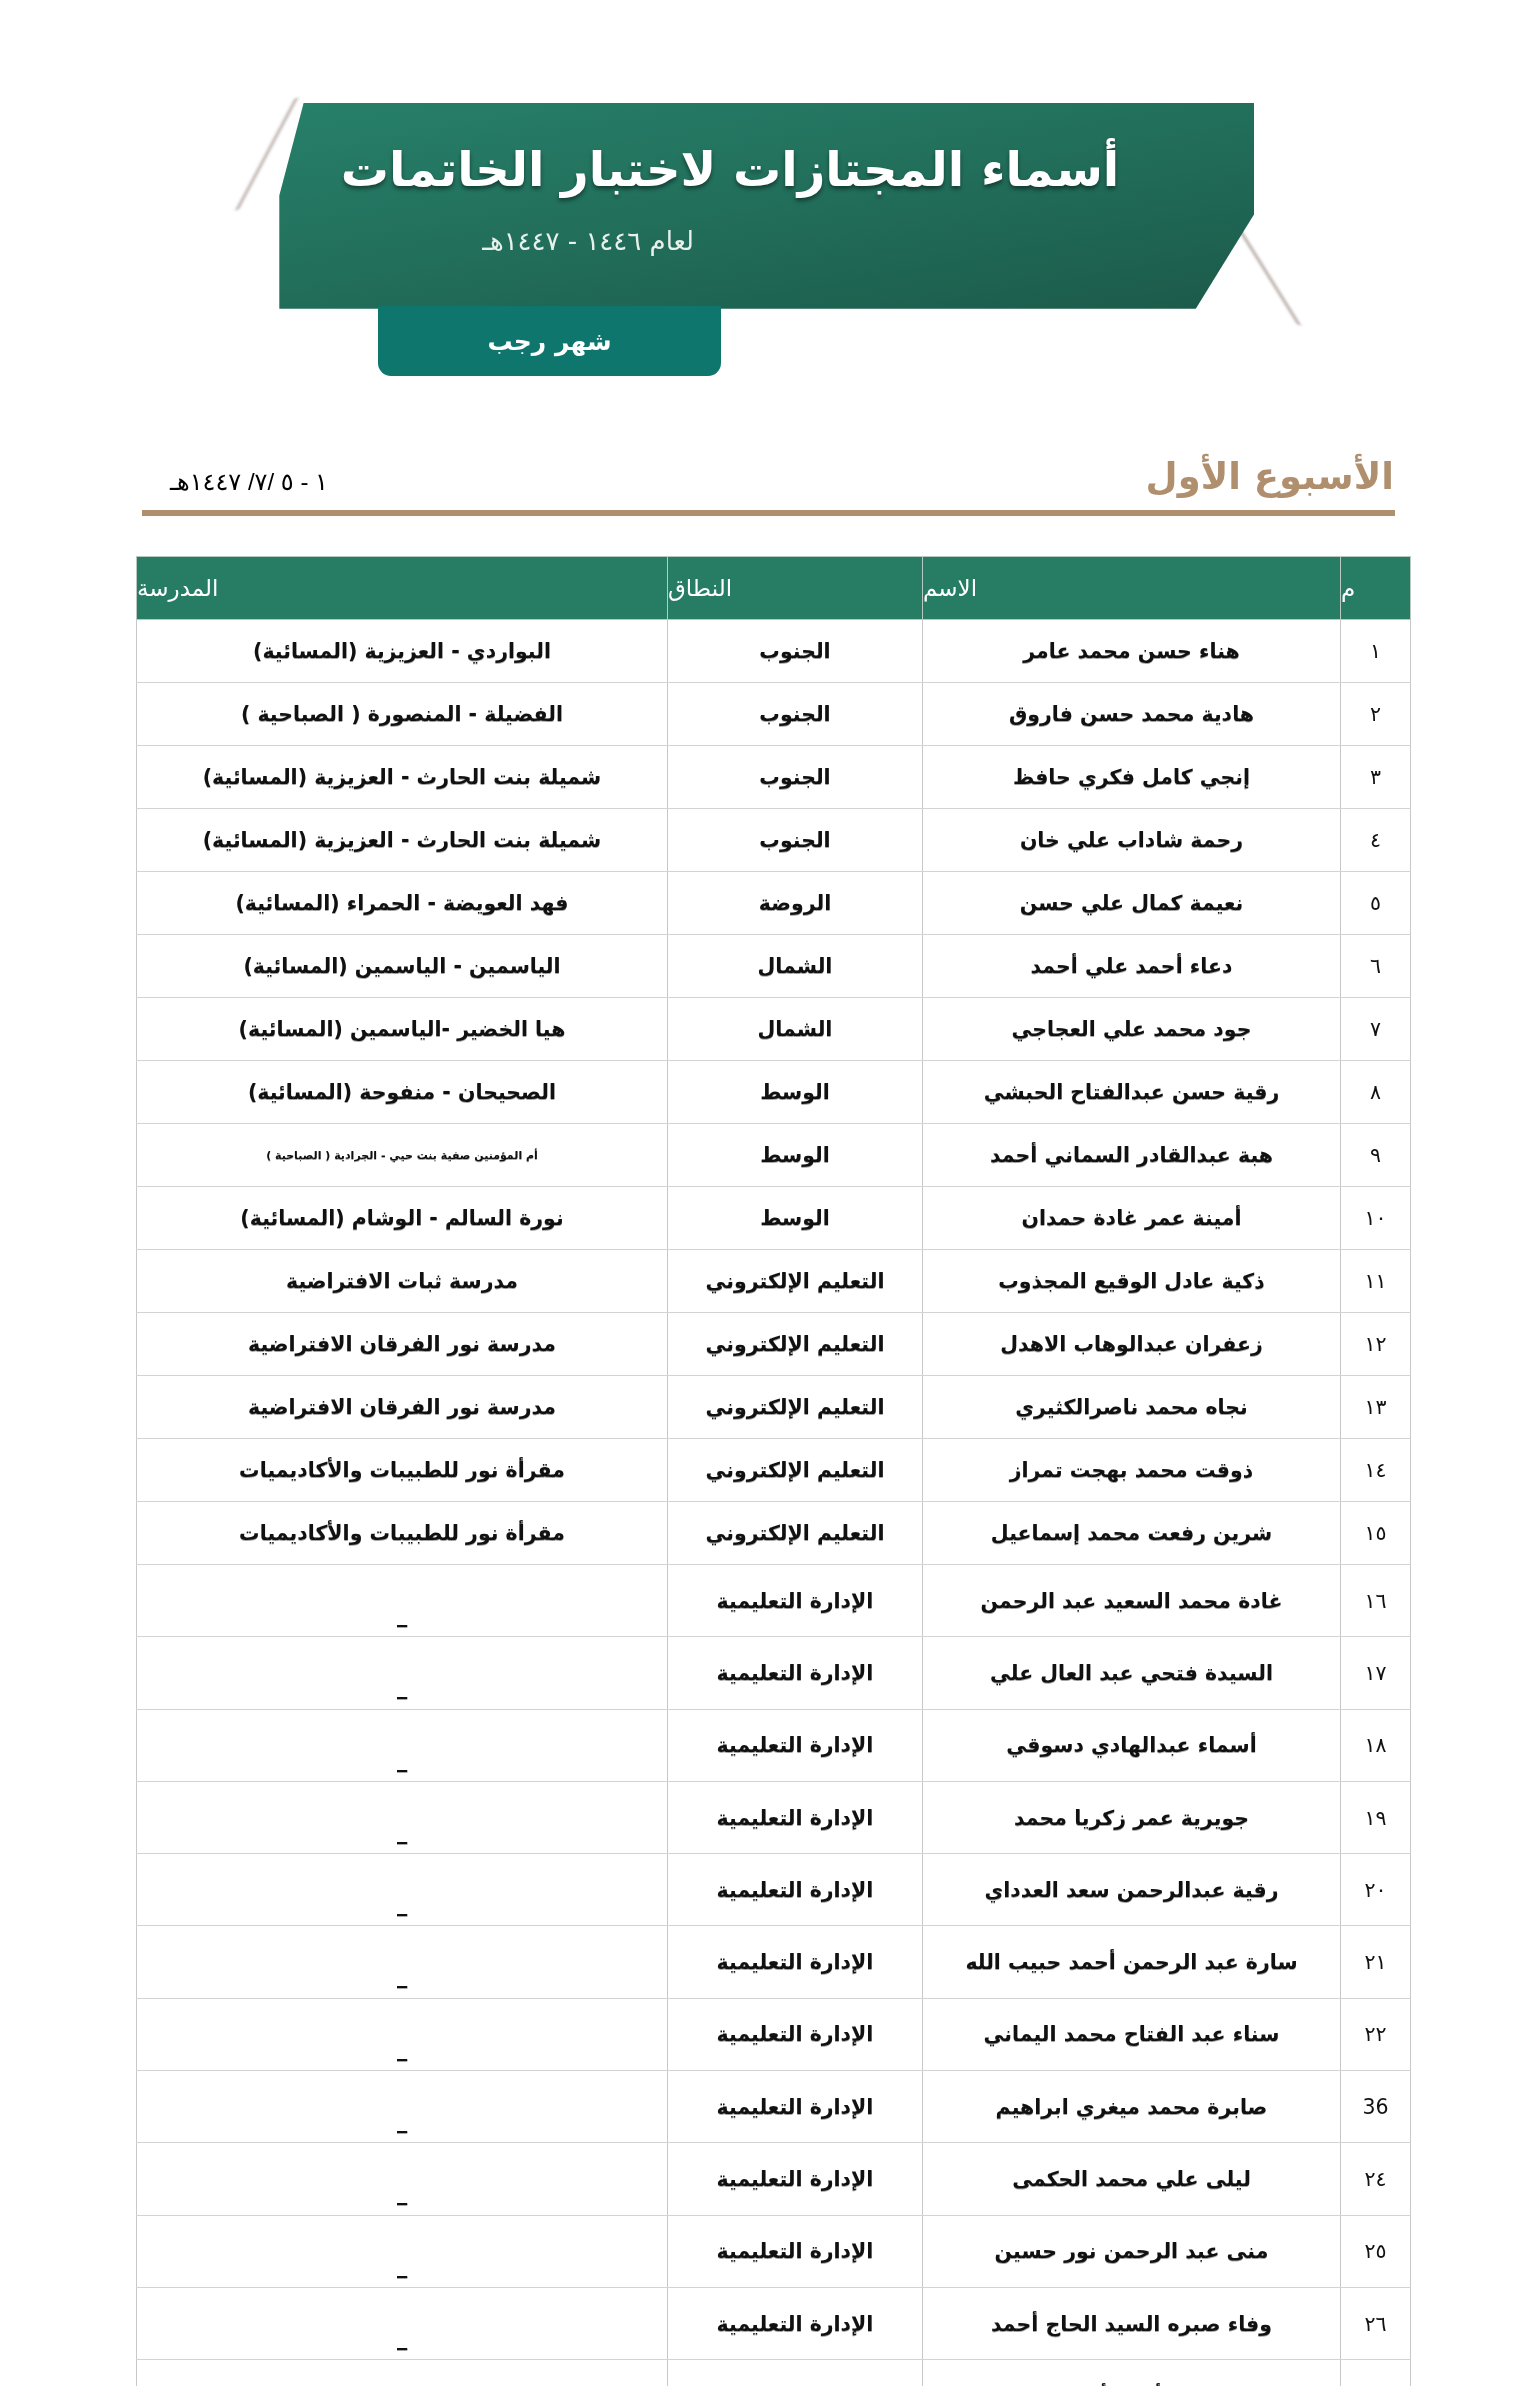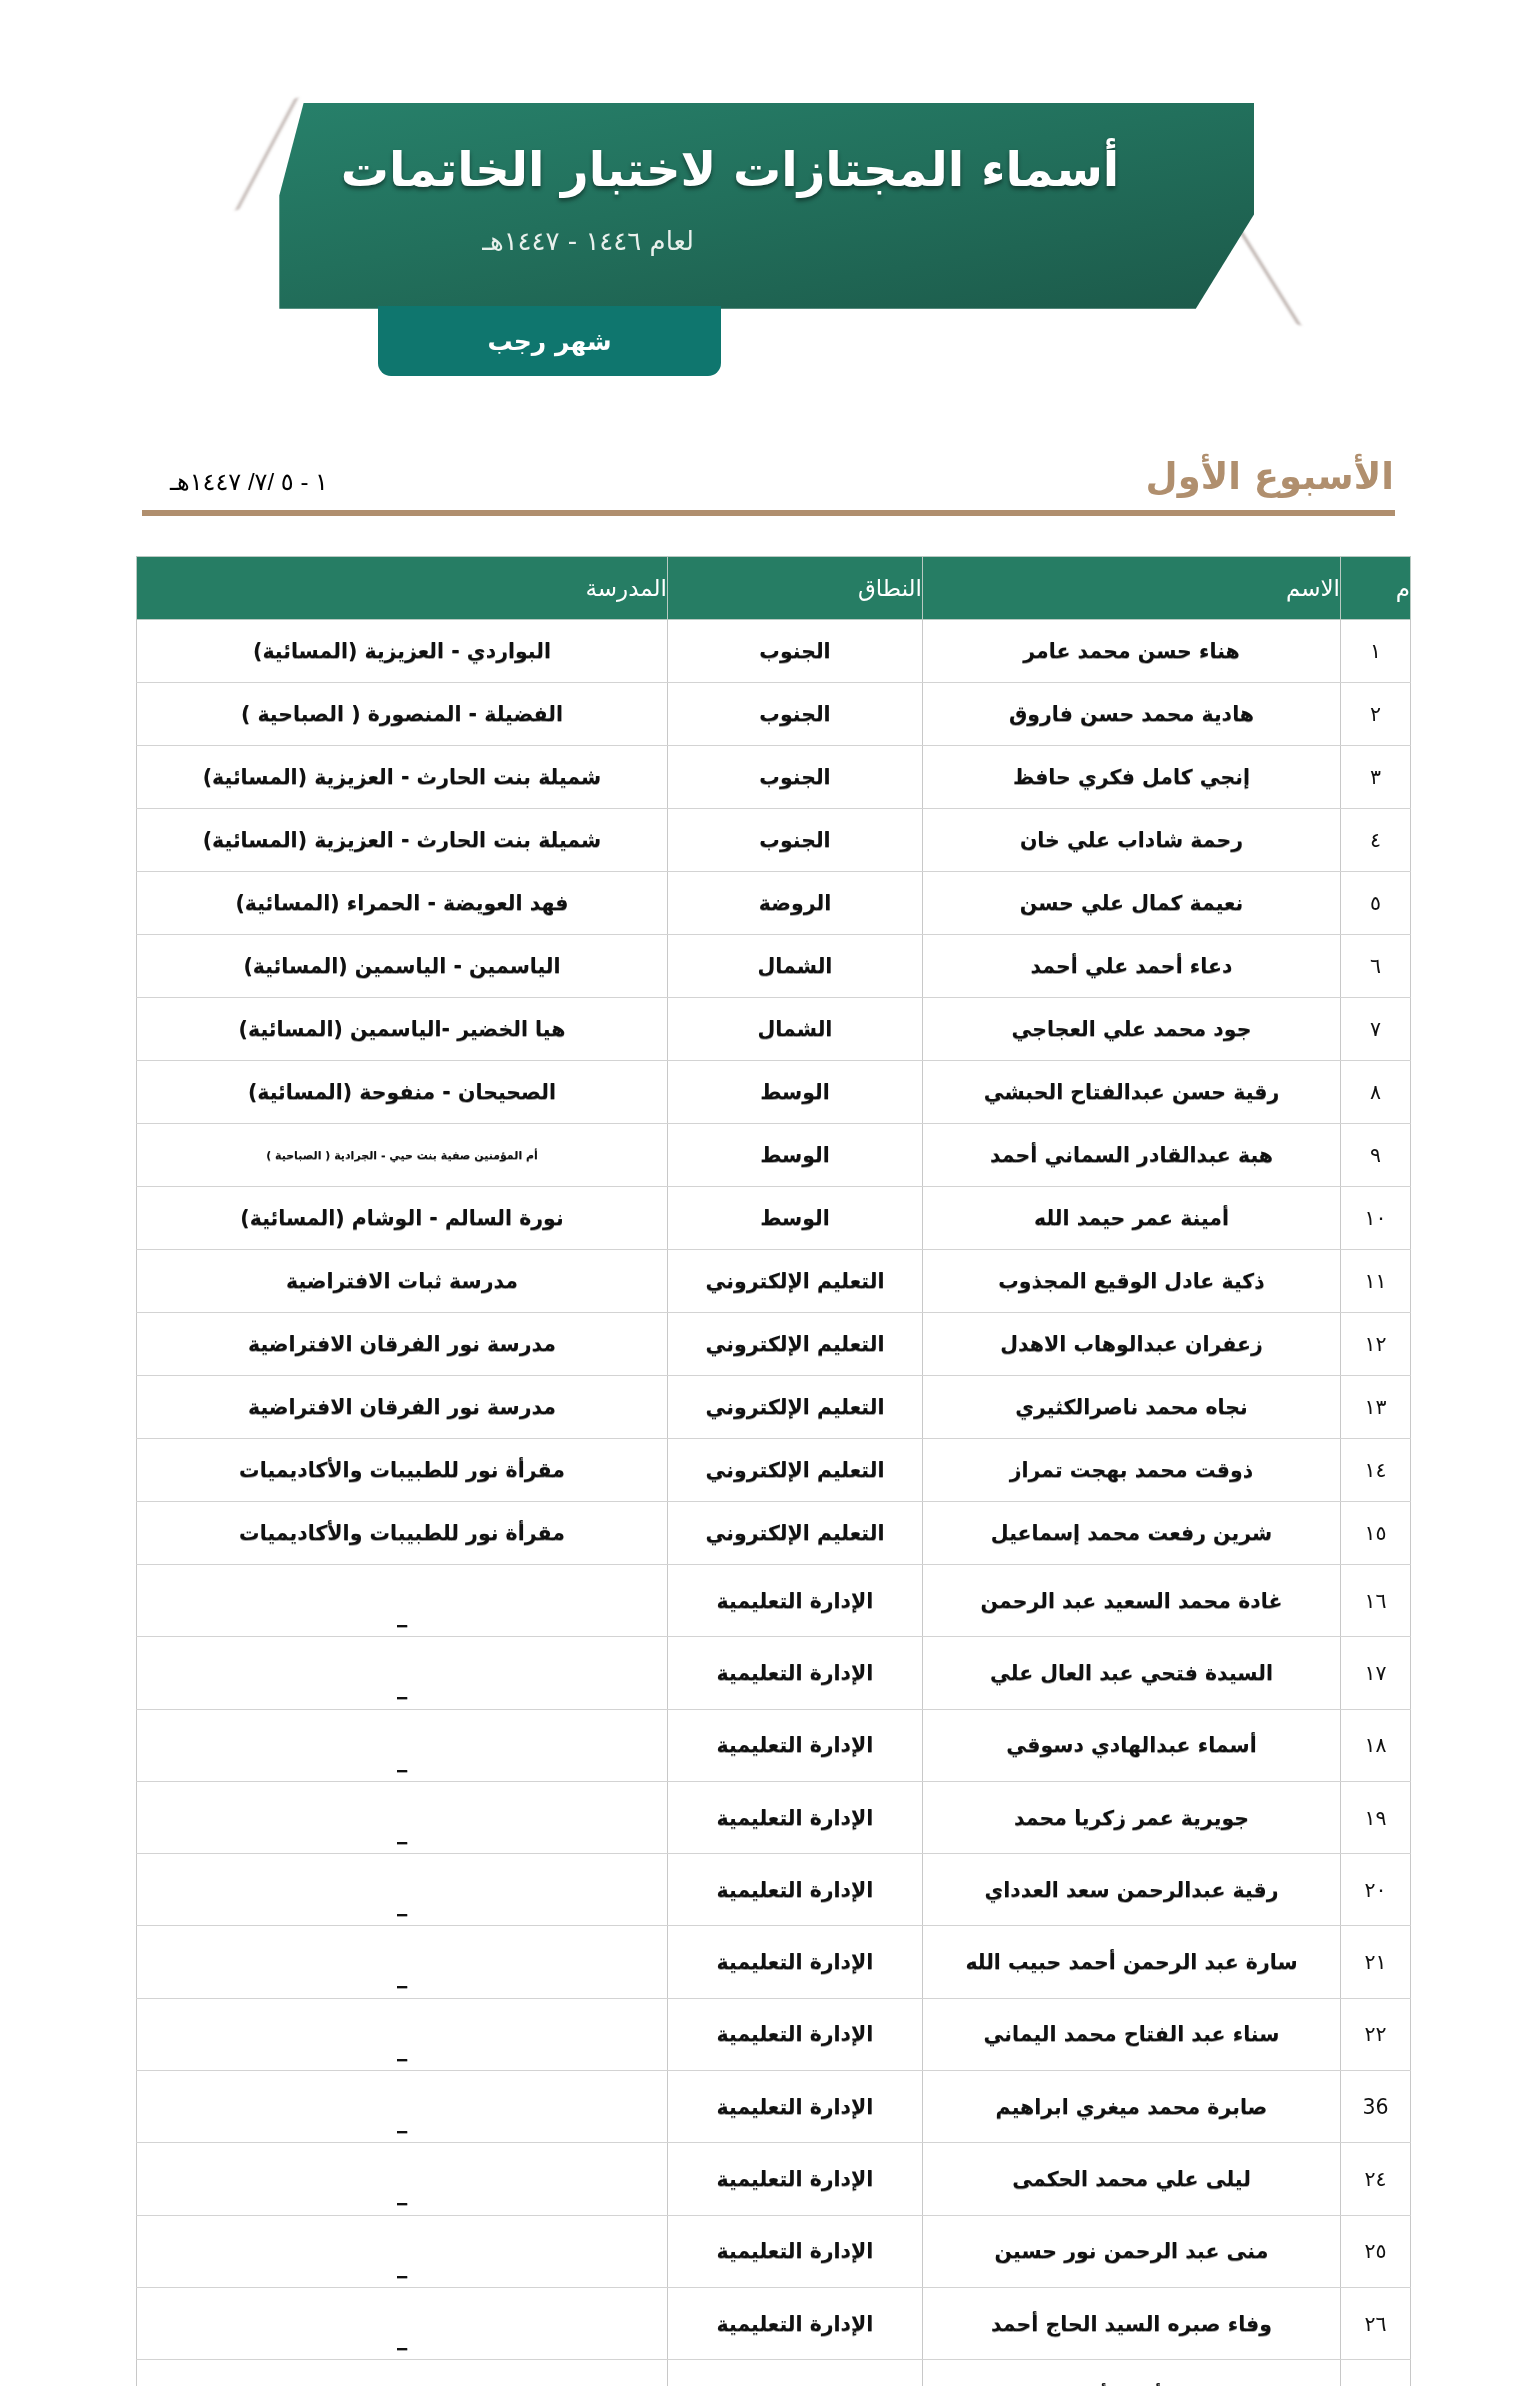--- a/index.html
+++ b/index.html
@@ -148,21 +148,21 @@
     col.c-area { width: 255px; }
     col.c-school { width: 531px; }
     thead th {
       background: #267d64;
       color: #ffffff;
       font-family: "DejaVu Sans", sans-serif;
       font-weight: normal;
       font-size: 23px;
       height: 62px;
       border: 0.9px solid #b9c9c2;
-      text-align: right;
+      text-align: left;
       padding: 0;
     }
     tbody td {
       height: 62px;
       border-left: 0.9px solid #c8c8c8;
       border-right: 0.9px solid #c8c8c8;
       border-bottom: 1.9px solid #d3d3d3;
       text-align: center;
       font-family: "DejaVu Sans", sans-serif;
       font-weight: bold;
@@ -269,21 +269,21 @@
           <td>الصحيحان - منفوحة (المسائية)</td>
         </tr>
         <tr>
           <td class="num">٩</td>
           <td>هبة عبدالقادر السماني أحمد</td>
           <td>الوسط</td>
           <td class="small">أم المؤمنين صفية بنت حيي - الجرادية ( الصباحية )</td>
         </tr>
         <tr>
           <td class="num">١٠</td>
-          <td>أمينة عمر حيمد الله</td>
+          <td>أمينة عمر غادة حمدان</td>
           <td>الوسط</td>
           <td>نورة السالم - الوشام (المسائية)</td>
         </tr>
         <tr>
           <td class="num">١١</td>
           <td>ذكية عادل الوقيع المجذوب</td>
           <td>التعليم الإلكتروني</td>
           <td>مدرسة ثبات الافتراضية</td>
         </tr>
         <tr>

